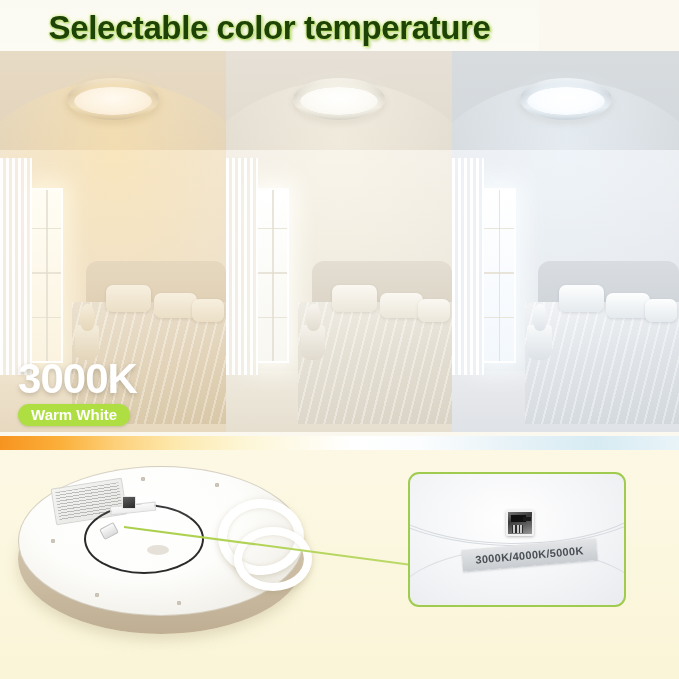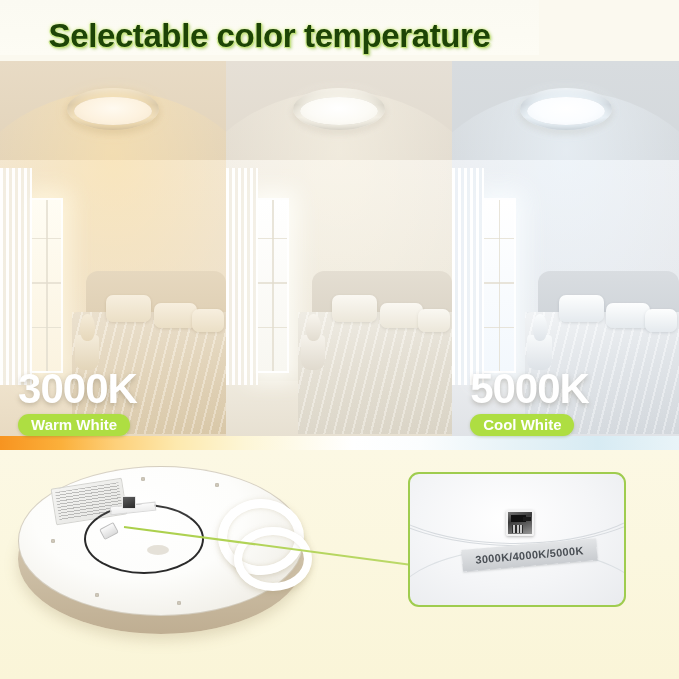--- a/index.html
+++ b/index.html
@@ -8,34 +8,34 @@
     font-family:"Liberation Sans", sans-serif;
     background:#fbf9ef;
     position:relative;
   }
   #stage { position:absolute; inset:0; width:679px; height:679px; overflow:hidden; }
 
   
   .title-band {
     position:absolute; left:0; top:0; width:539px; height:55px;
     background:linear-gradient(180deg,#fbfaf2 0%,#fcfbf3 60%,#fdfcf4 100%);
-    display:flex; align-items:flex-end; justify-content:center;
+    display:flex; align-items:center; justify-content:center;
   }
   .title-text {
     font-size:33px; font-weight:bold; letter-spacing:-0.4px;
     color:#1d4406;
     text-shadow:
       0 0 2px #cfe98a, 0 0 4px #d9ef9c,
       1px 1px 0 #b9dd6b, -1px 1px 0 #cbe98f,
       2px 2px 3px rgba(120,170,40,.45);
     white-space:nowrap;
   }
 
   
-  .panels { position:absolute; left:0; top:61px; width:679px; height:381px; display:flex; }
+  .panels { position:absolute; left:0; top:51px; width:679px; height:381px; display:flex; }
   .panel { position:relative; overflow:hidden; height:381px; }
   .panel.p1 { width:226px; }
   .panel.p2 { width:226px; }
   .panel.p3 { width:227px; }
 
   
   .ceiling { position:absolute; left:0; top:0; width:100%; height:26%; }
   .wall    { position:absolute; left:0; top:26%; width:100%; height:58%; }
   .floor   { position:absolute; left:0; top:84%; width:100%; height:16%; }
 
@@ -318,24 +318,20 @@
       <div class="pillow pw2"></div>
       <div class="pillow pw3"></div>
       <div class="nightstand"></div>
       <div class="vase"></div>
 
       <div class="fixture">
         <div class="fix-rim"></div>
         <div class="fix-lens"></div>
       </div>
 
-      <div class="temp-wrap">
-        <div class="temp-k">5000K</div>
-        <div class="temp-pill">Cool White</div>
-      </div>
     </div>
   </div>
 
   <div class="separator"></div>
 
   <div class="bottom">
 
     <div class="product">
       <div class="disc-side"></div>
       <div class="disc-top">

